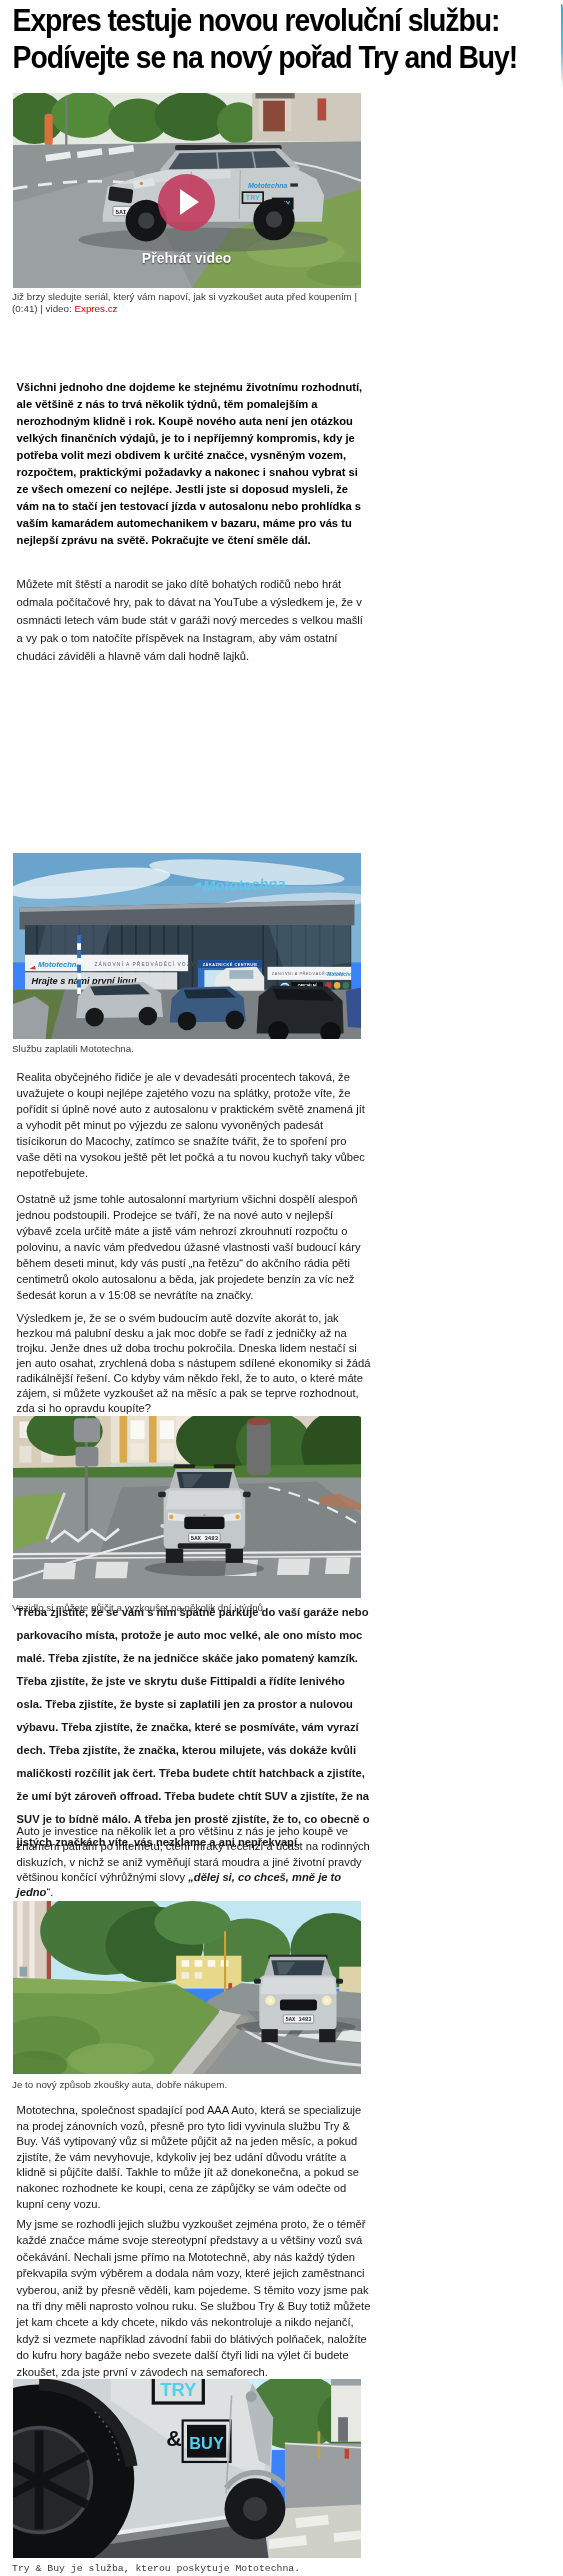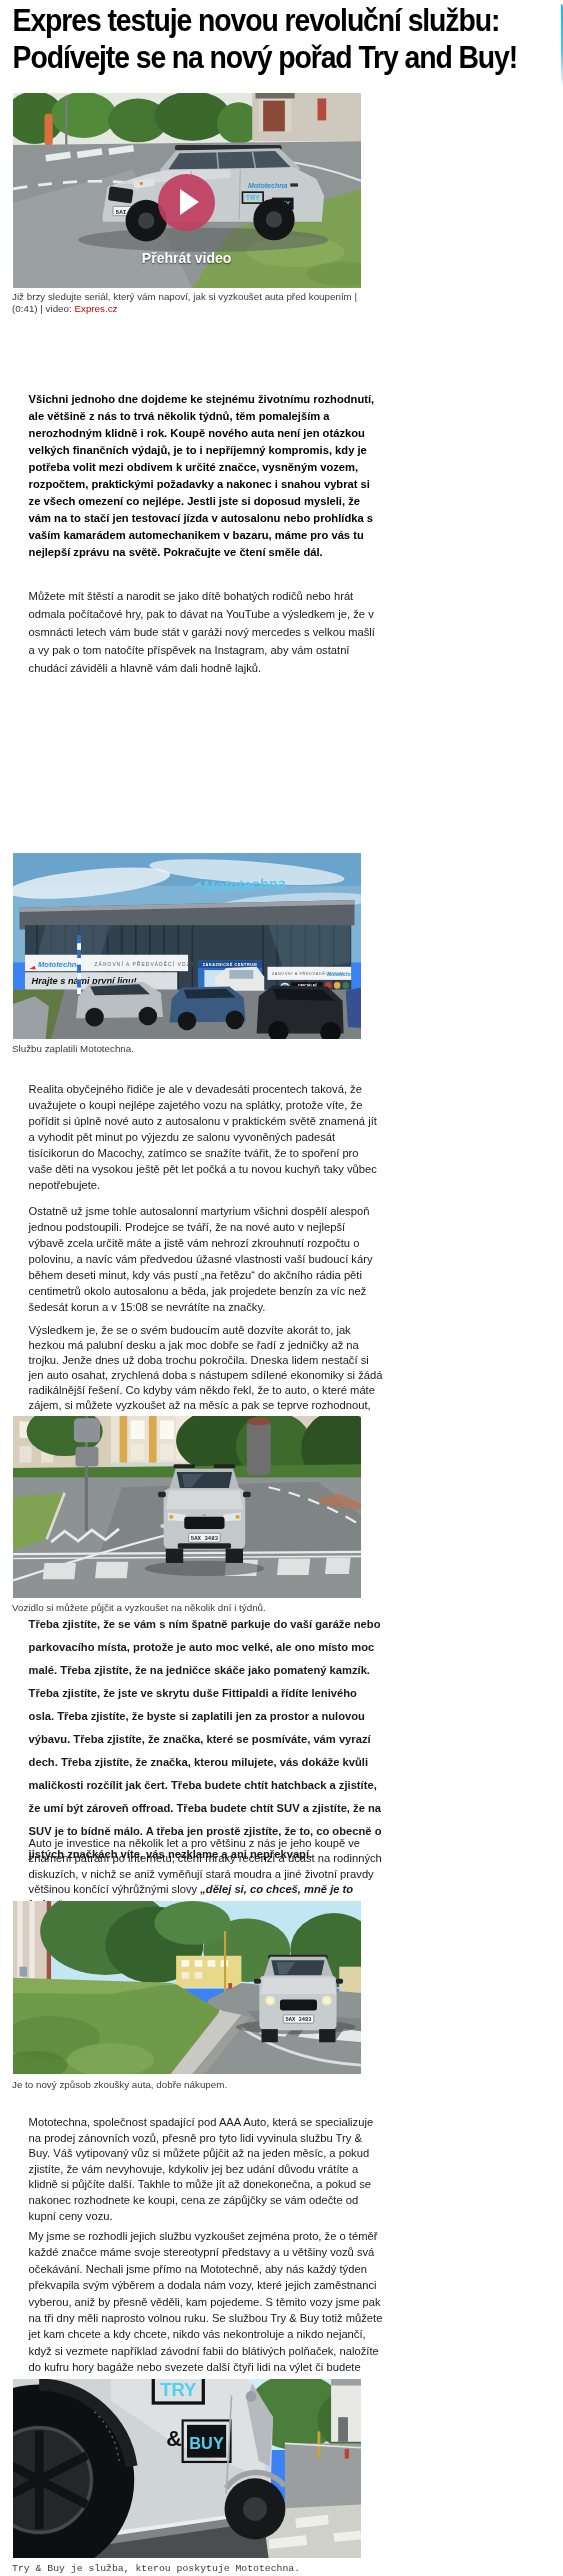--- a/index.html
+++ b/index.html
@@ -31,21 +31,21 @@
     color:#fff;font-weight:700;font-size:14px;text-shadow:0 0.5px 1.6px rgba(0,0,0,.6);}
 
   .caption{position:absolute;left:12px;width:361px;font-size:9.8px;line-height:12px;color:#3a3a3a;}
   .cap-v{top:291px;}
   .cap-2{top:1043px;}
   .cap-3{top:1602px;}
   .cap-4{top:2079px;}
   .cap-5{top:2563px;font-family:Liberation Mono, monospace;}
   .caption a{color:#d40000;text-decoration:none;}
 
-  .para{position:absolute;left:12.6px;width:355px;margin:16px;font-size:11.2px;color:#181818;}
+  .para{position:absolute;left:12.6px;width:355px;margin:4px;font-size:11.2px;color:#181818;}
   .p-bold{font-weight:700;color:#000;}
   .pb1{top:375px;line-height:17px;}
   .pb2{top:571px;line-height:18px;}
   .pb3{top:1065px;line-height:16px;}
   .pb4{top:1187px;line-height:16px;}
   .pb5{top:1307px;line-height:15px;}
   .pb6{top:1597px;line-height:23px;font-weight:bold;}
   .pb7{top:1820px;line-height:15.3px;}
   .pb8{top:2099px;line-height:15.6px;}
   .pb9{top:2212px;line-height:16.4px;}

